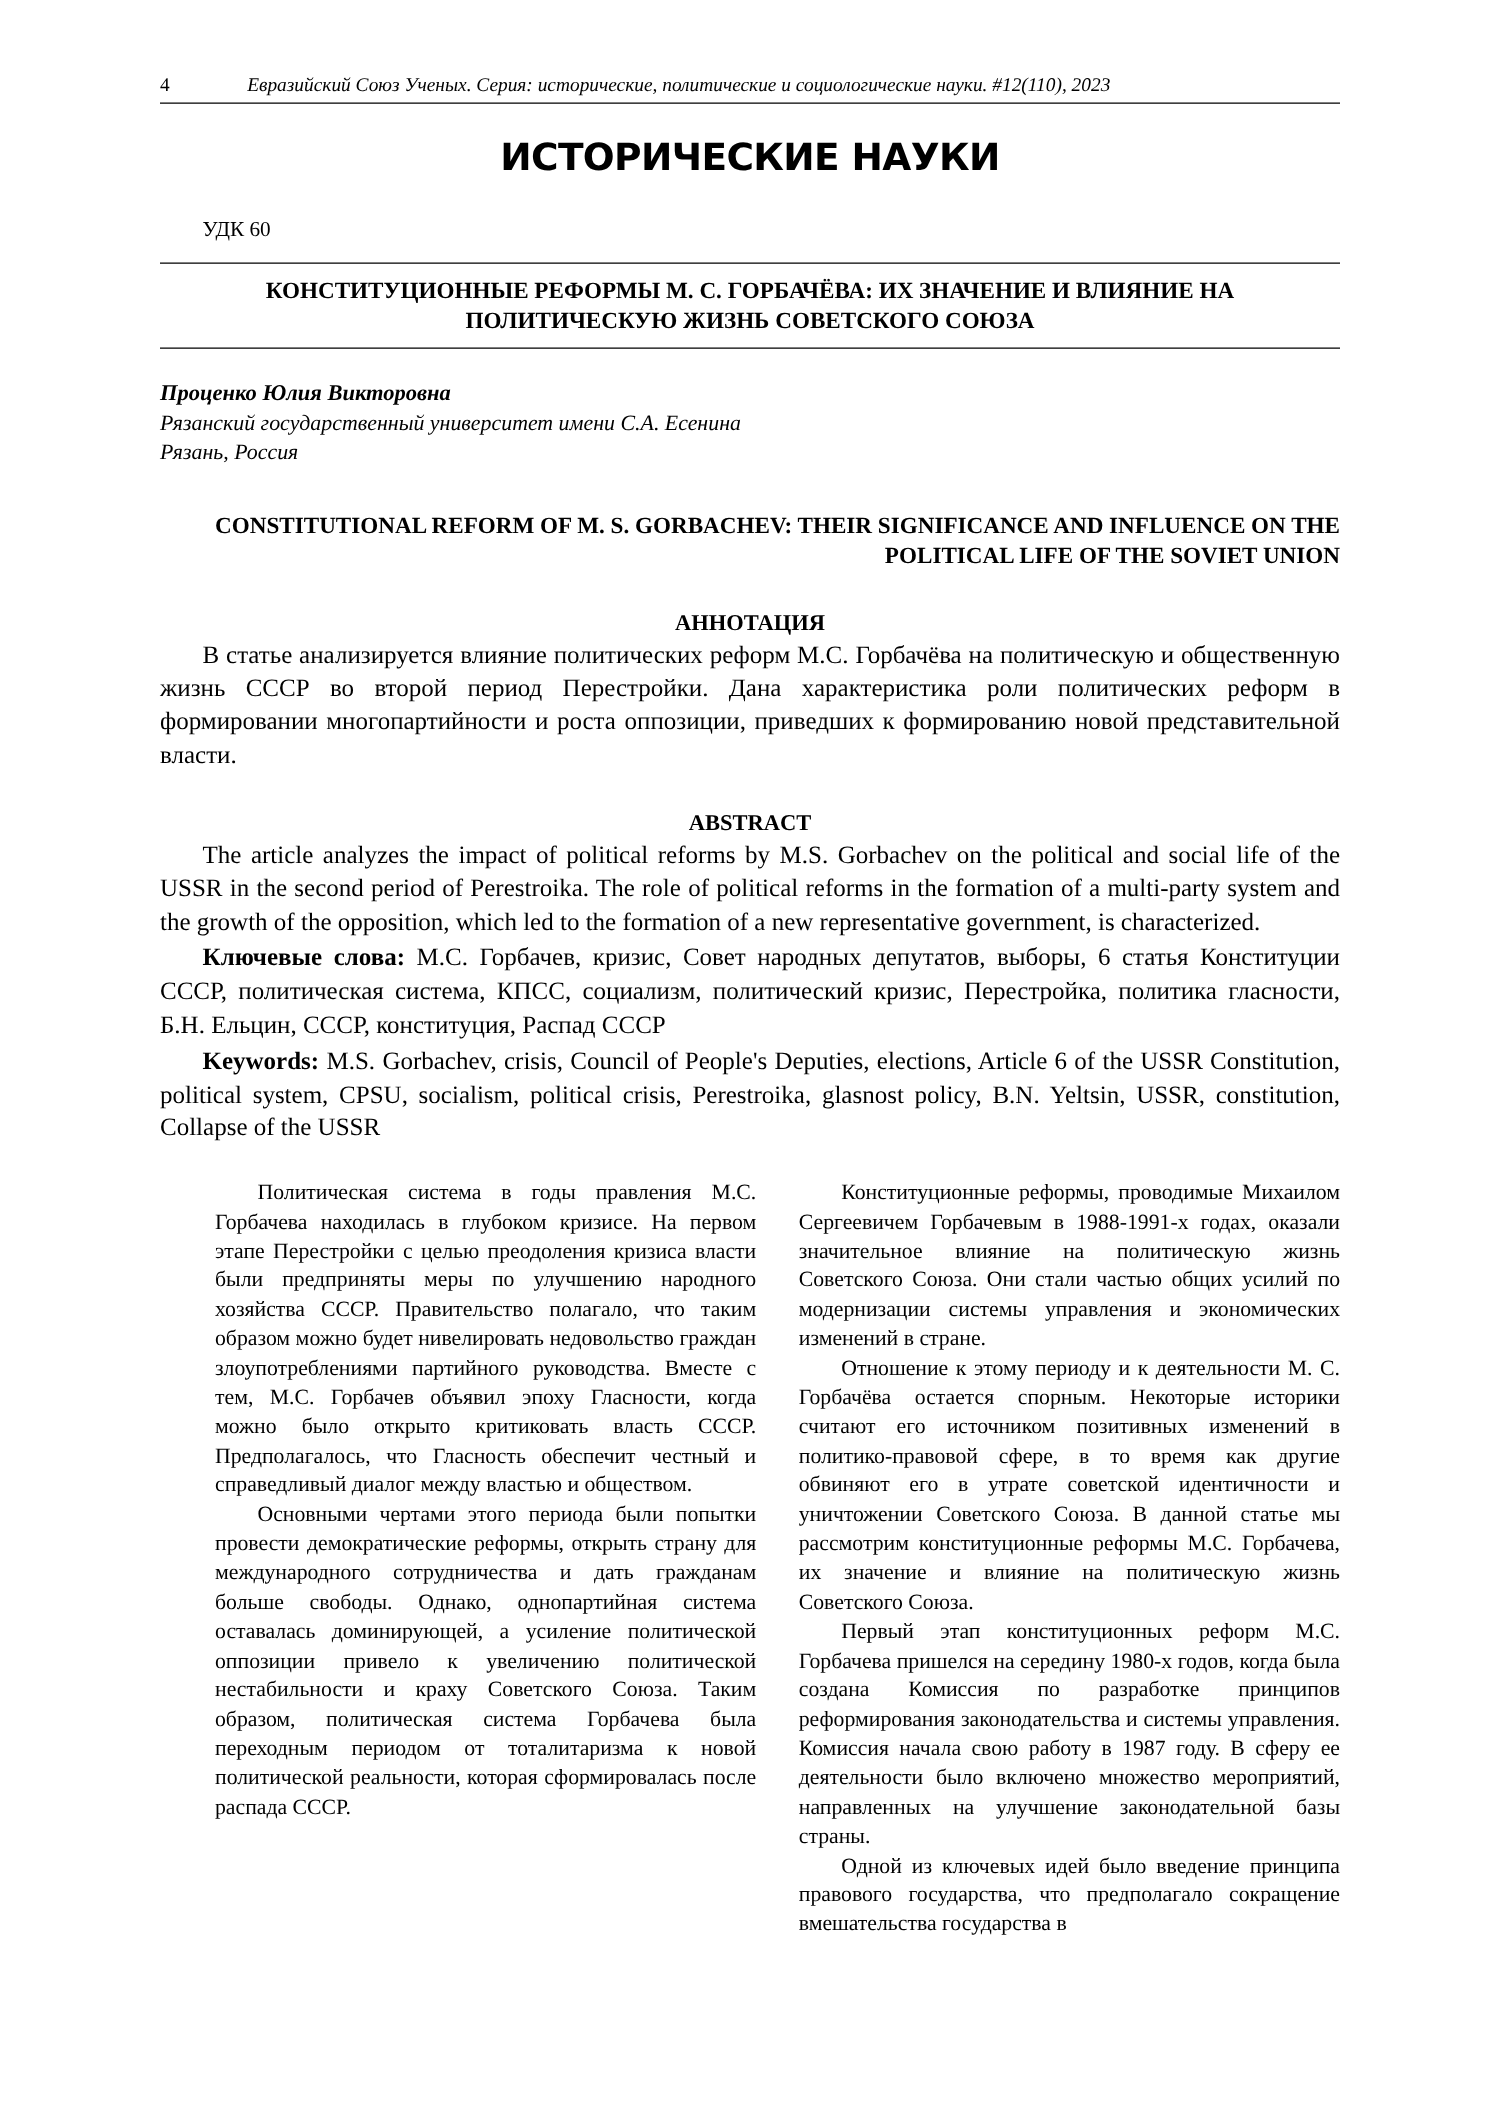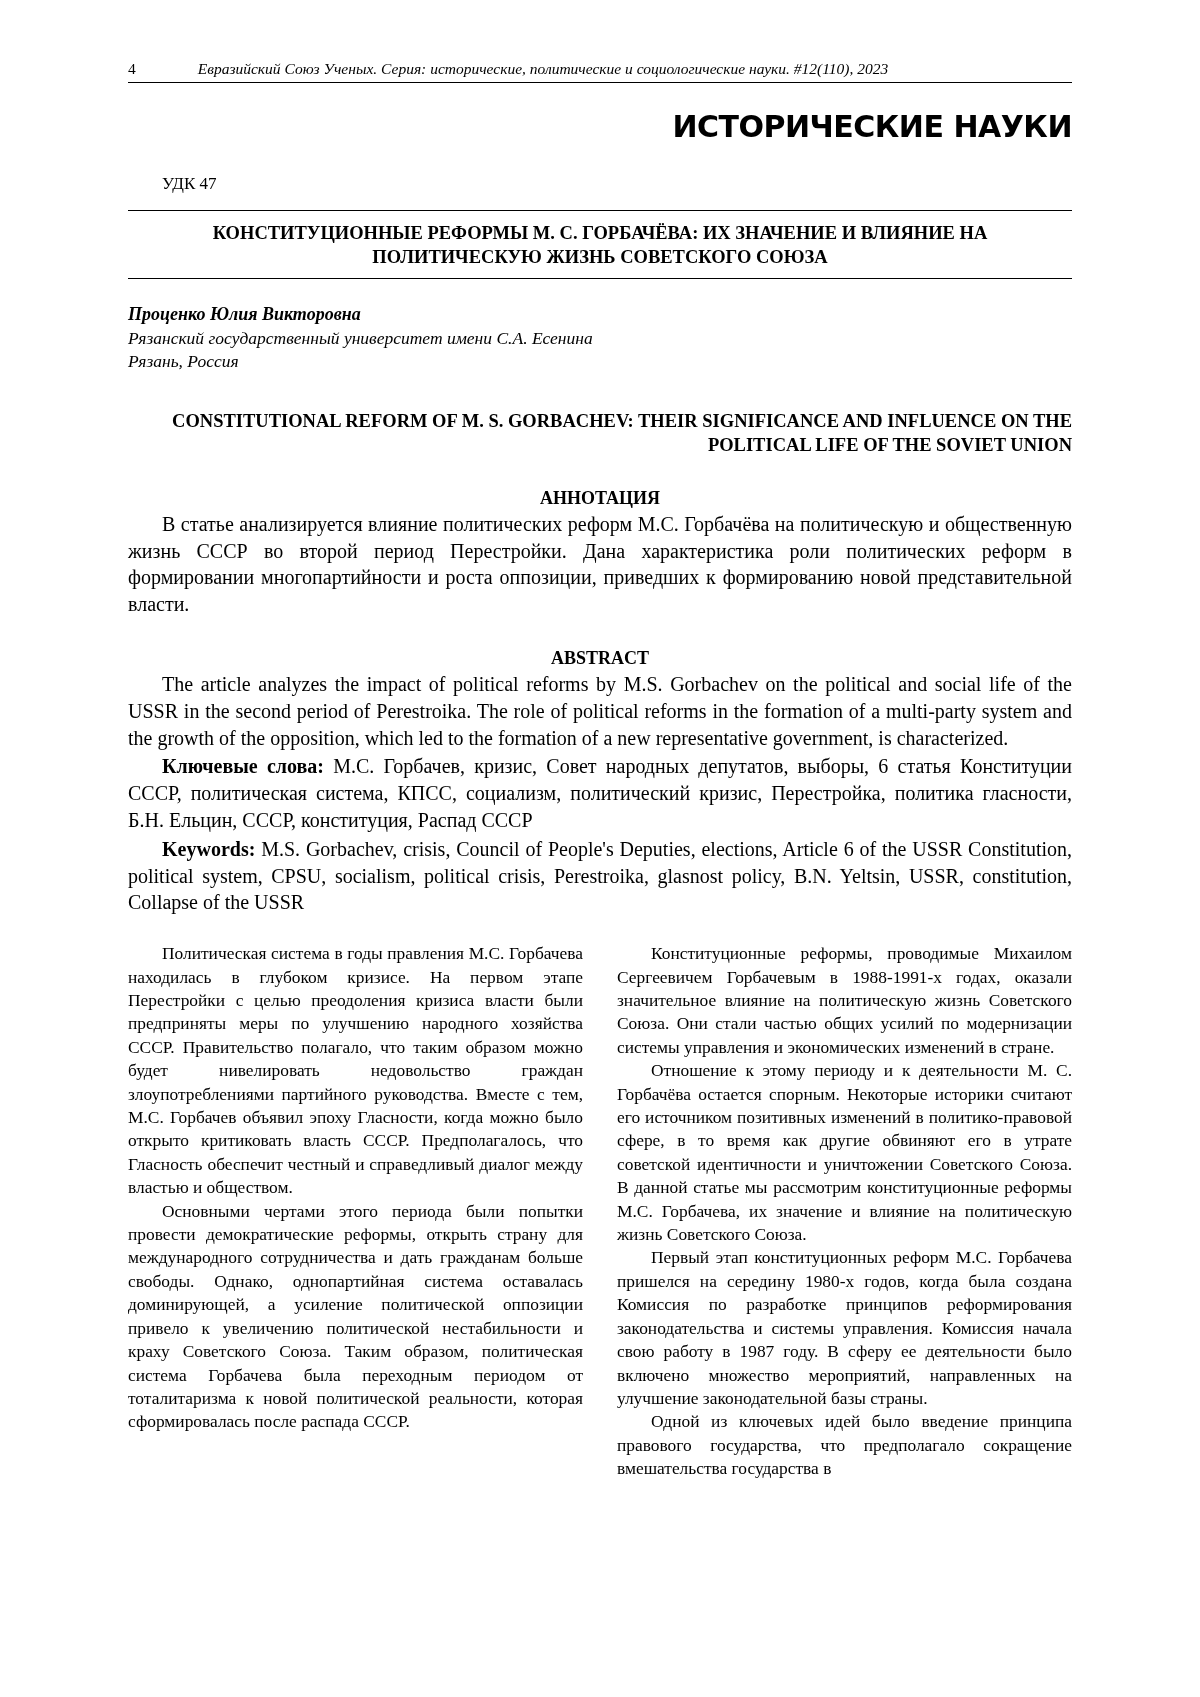--- a/index.html
+++ b/index.html
@@ -35,21 +35,21 @@
     font-style: normal;
     margin-right: 62px;
   }
   .running-head .journal-line {
     font-style: italic;
     white-space: nowrap;
   }
 
   
   .section-heading {
-    text-align: right;
+    text-align: center;
     font-family: "DejaVu Sans", sans-serif;
     font-weight: bold;
     font-size: 30px;
     letter-spacing: -0.5px;
     margin: 14px 0 30px 0;
   }
 
   .udk {
     font-size: 17px;
     margin: 0 0 16px 34px;
@@ -104,20 +104,21 @@
   }
   .para b { font-weight: bold; }
 
   .kw-block { margin-top: 2px; }
 
   
   .columns {
     margin-top: 26px;
     display: flex;
     gap: 34px;
+    margin-left: 44px;
   }
   .col {
     width: 455px;
   }
   .col p {
     font-size: 17.4px;
     line-height: 1.345;
     text-align: justify;
     text-indent: 34px;
     margin: 0;
@@ -132,21 +133,21 @@
 
 <div class="page">
 
   <div class="running-head">
     <span class="page-number">4</span>
     <span class="journal-line">Евразийский Союз Ученых. Серия: исторические, политические и социологические науки. #12(110), 2023</span>
   </div>
 
   <div class="section-heading">ИСТОРИЧЕСКИЕ НАУКИ</div>
 
-  <div class="udk">УДК 47</div>
+  <div class="udk">УДК 60</div>
 
   <div class="title-rule"></div>
   <div class="title-ru">КОНСТИТУЦИОННЫЕ РЕФОРМЫ М. С. ГОРБАЧЁВА: ИХ ЗНАЧЕНИЕ И ВЛИЯНИЕ НА ПОЛИТИЧЕСКУЮ ЖИЗНЬ СОВЕТСКОГО СОЮЗА</div>
   <div class="title-rule"></div>
 
   <div class="authors-block">
     <div class="name">Проценко Юлия Викторовна</div>
     <div>Рязанский государственный университет имени С.А. Есенина</div>
     <div>Рязань, Россия</div>
   </div>

